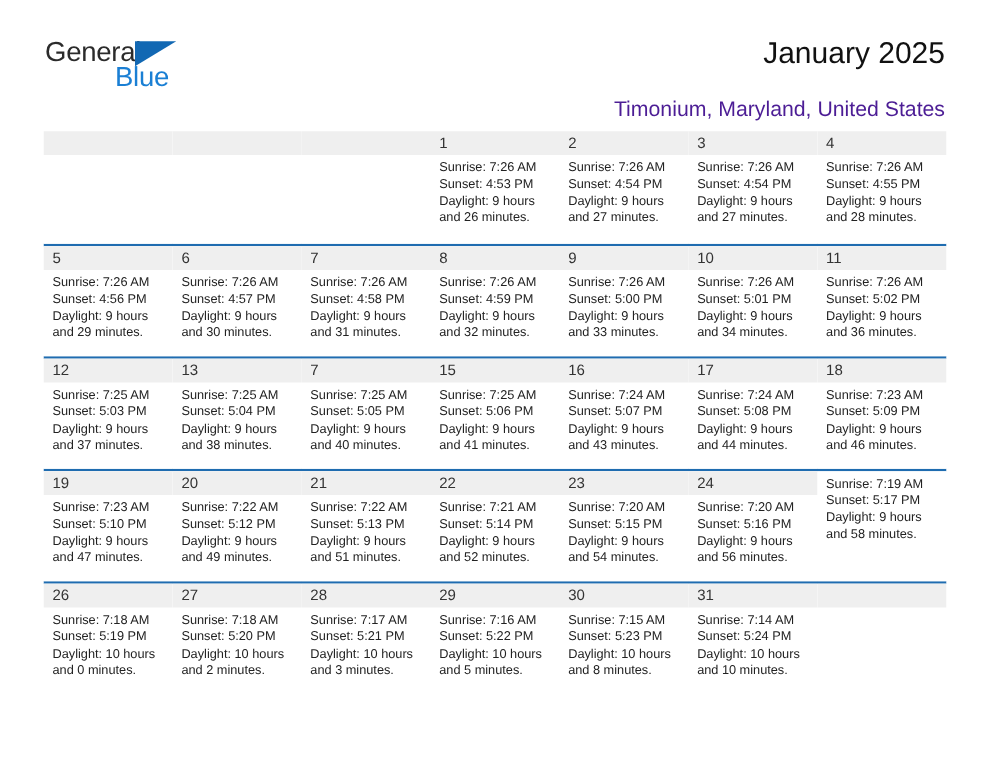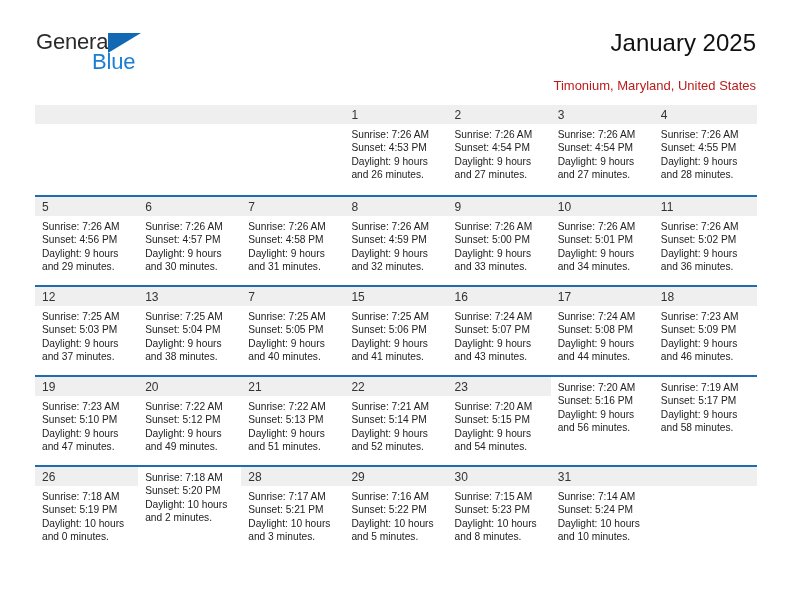--- a/index.html
+++ b/index.html
@@ -71,22 +71,22 @@
     top: 29px;
     font-size: 24px;
     color: #111111;
     text-align: right;
     white-space: nowrap;
   }
   .subtitle {
     position: absolute;
     right: 36px;
     top: 78px;
-    font-size: 13px;
-    color: #b91c1c;
+    font-size: 17px;
+    color: #4c1d95;
     text-align: right;
     white-space: nowrap;
   }
 
   
   .calendar {
     position: absolute;
     left: 35px;
     top: 105px;
     width: 722px;
@@ -377,20 +377,21 @@
           <div class="day-cell">
             <div class="daynum-band"><span class="daynum">23</span></div>
             <div class="cell-info">
               <div>Sunrise: 7:20 AM</div>
               <div>Sunset: 5:15 PM</div>
               <div>Daylight: 9 hours</div>
               <div>and 54 minutes.</div>
             </div>
           </div>
           <div class="day-cell">
+            <div class="daynum-band"><span class="daynum">24</span></div>
             <div class="cell-info">
               <div>Sunrise: 7:20 AM</div>
               <div>Sunset: 5:16 PM</div>
               <div>Daylight: 9 hours</div>
               <div>and 56 minutes.</div>
             </div>
           </div>
           <div class="day-cell">
             <div class="cell-info">
               <div>Sunrise: 7:19 AM</div>
@@ -404,20 +405,21 @@
           <div class="day-cell">
             <div class="daynum-band"><span class="daynum">26</span></div>
             <div class="cell-info">
               <div>Sunrise: 7:18 AM</div>
               <div>Sunset: 5:19 PM</div>
               <div>Daylight: 10 hours</div>
               <div>and 0 minutes.</div>
             </div>
           </div>
           <div class="day-cell">
+            <div class="daynum-band"><span class="daynum">27</span></div>
             <div class="cell-info">
               <div>Sunrise: 7:18 AM</div>
               <div>Sunset: 5:20 PM</div>
               <div>Daylight: 10 hours</div>
               <div>and 2 minutes.</div>
             </div>
           </div>
           <div class="day-cell">
             <div class="daynum-band"><span class="daynum">28</span></div>
             <div class="cell-info">

